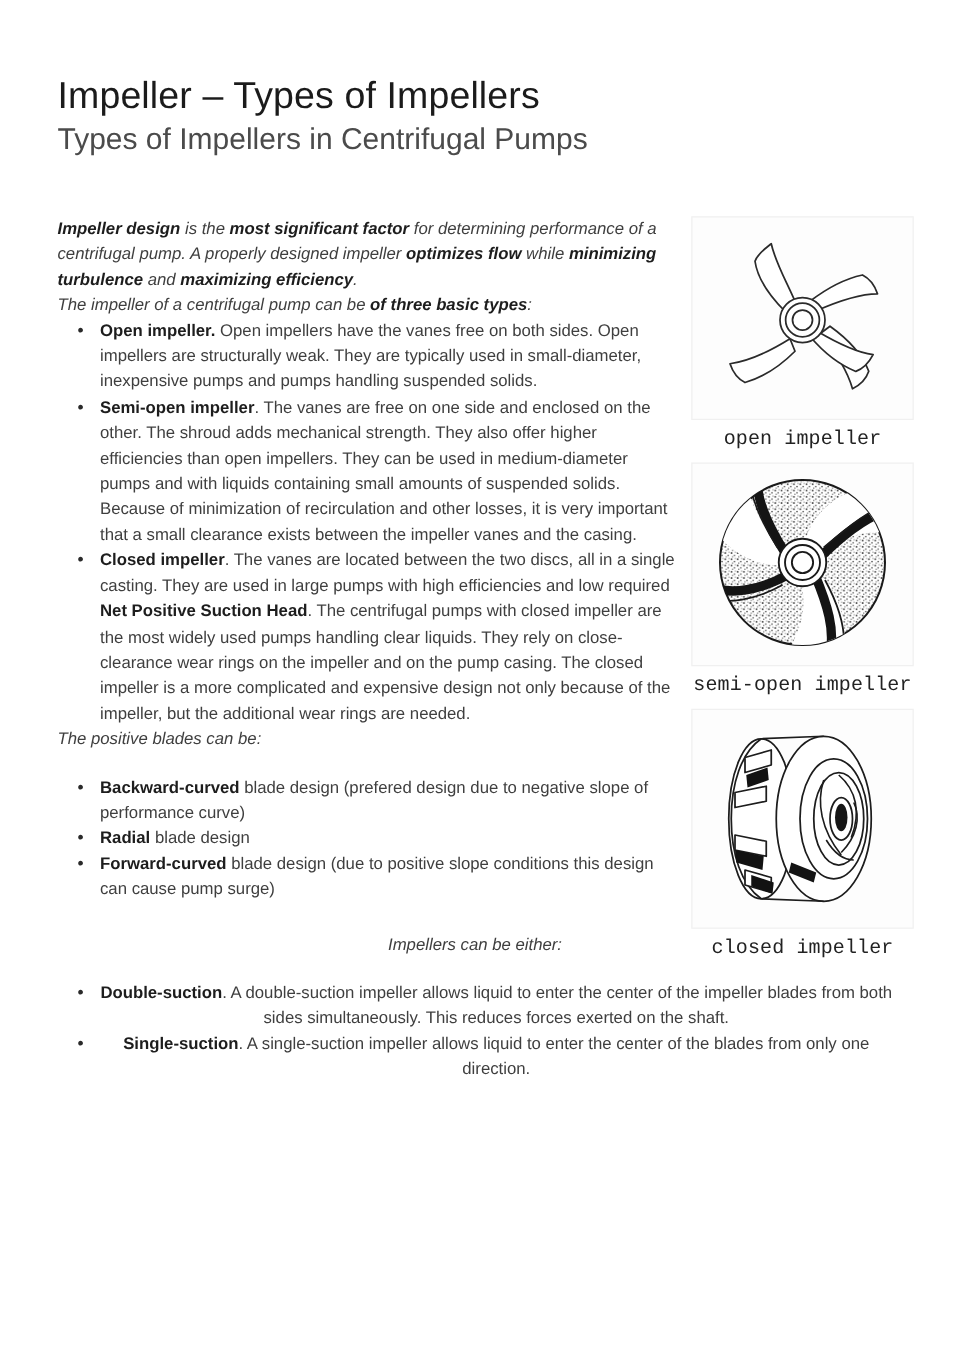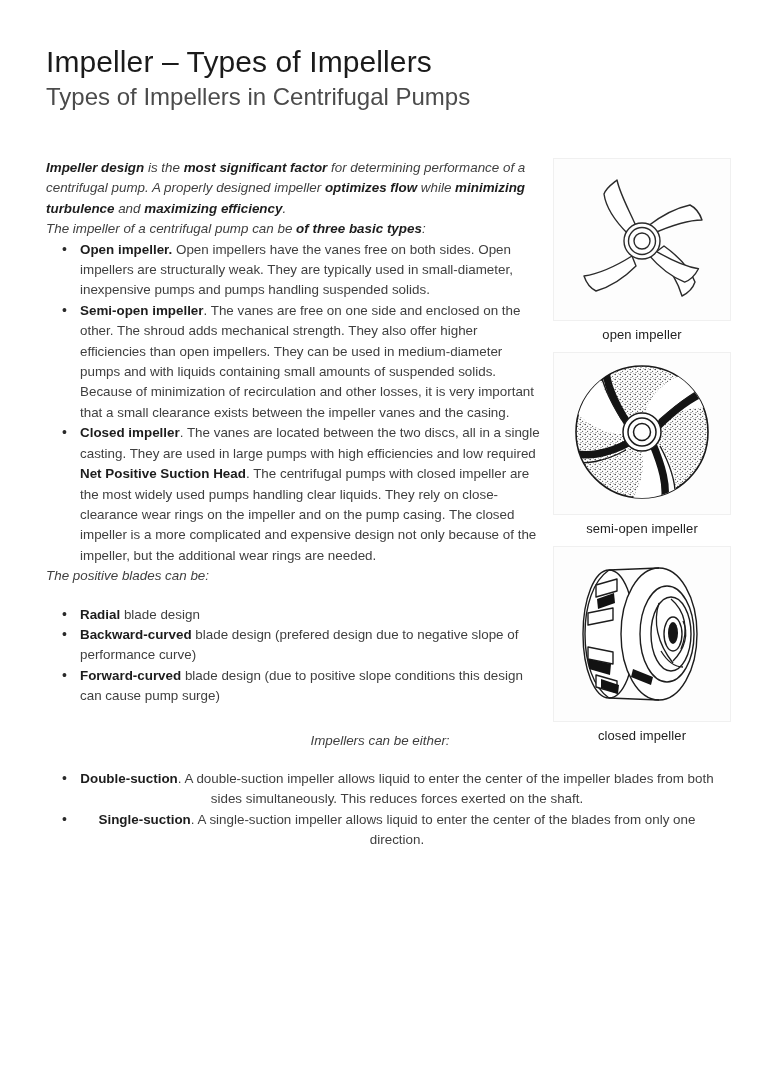--- a/index.html
+++ b/index.html
@@ -16,20 +16,21 @@
     color: #3a3a3a;
     overflow: hidden;
   }
 
   .page {
     position: relative;
     width: 768px;
     height: 846px;
     box-sizing: border-box;
     padding: 0;
+    margin-top: 15px;
   }
 
   
   .header {
     position: absolute;
     left: 46px;
     top: 44px;
     width: 660px;
   }
   .doc-title {
@@ -117,22 +118,22 @@
     background: #fdfdfd;
     border: 1px solid #f0f0f0;
     box-sizing: border-box;
     display: flex;
     align-items: center;
     justify-content: center;
     overflow: hidden;
   }
   .figure.tall .frame { height: 176px; }
   .figure .caption {
-    font-family: Liberation Sans, sans-serif;
-    font-size: 13px;
+    font-family: Liberation Mono, monospace;
+    font-size: 16px;
     color: #222222;
     margin-top: 6px;
     margin-bottom: 10px;
     letter-spacing: 0.1px;
   }
   .figure svg { display: block; }
 </style>
 </head>
 <body>
 
@@ -284,24 +285,24 @@
       <li>
         <b>Closed impeller</b><span>. The vanes are located between the two discs, all in a single casting. They are used in large pumps with high efficiencies and low required </span><b>Net Positive Suction Head</b><span>. The centrifugal pumps with closed impeller are the most widely used pumps handling clear liquids. They rely on close-clearance wear rings on the impeller and on the pump casing. The closed impeller is a more complicated and expensive design not only because of the impeller, but the additional wear rings are needed.</span>
       </li>
     </ul>
 
     <p class="para narrow">The positive blades can be:</p>
     <div class="spacer-md"></div>
 
     <ul class="bullets narrow">
       <li>
+        <b>Backward-curved</b><span> blade design (prefered design due to negative slope of performance curve)</span>
+      </li>
+      <li>
         <b>Radial</b><span> blade design</span>
-      </li>
-      <li>
-        <b>Backward-curved</b><span> blade design (prefered design due to negative slope of performance curve)</span>
       </li>
       <li>
         <b>Forward-curved</b><span> blade design (due to positive slope conditions this design can cause pump surge)</span>
       </li>
     </ul>
 
     <div class="spacer-lg"></div>
 
     <p class="para wide">Impellers can be either:</p>
     <div class="spacer-md"></div>

